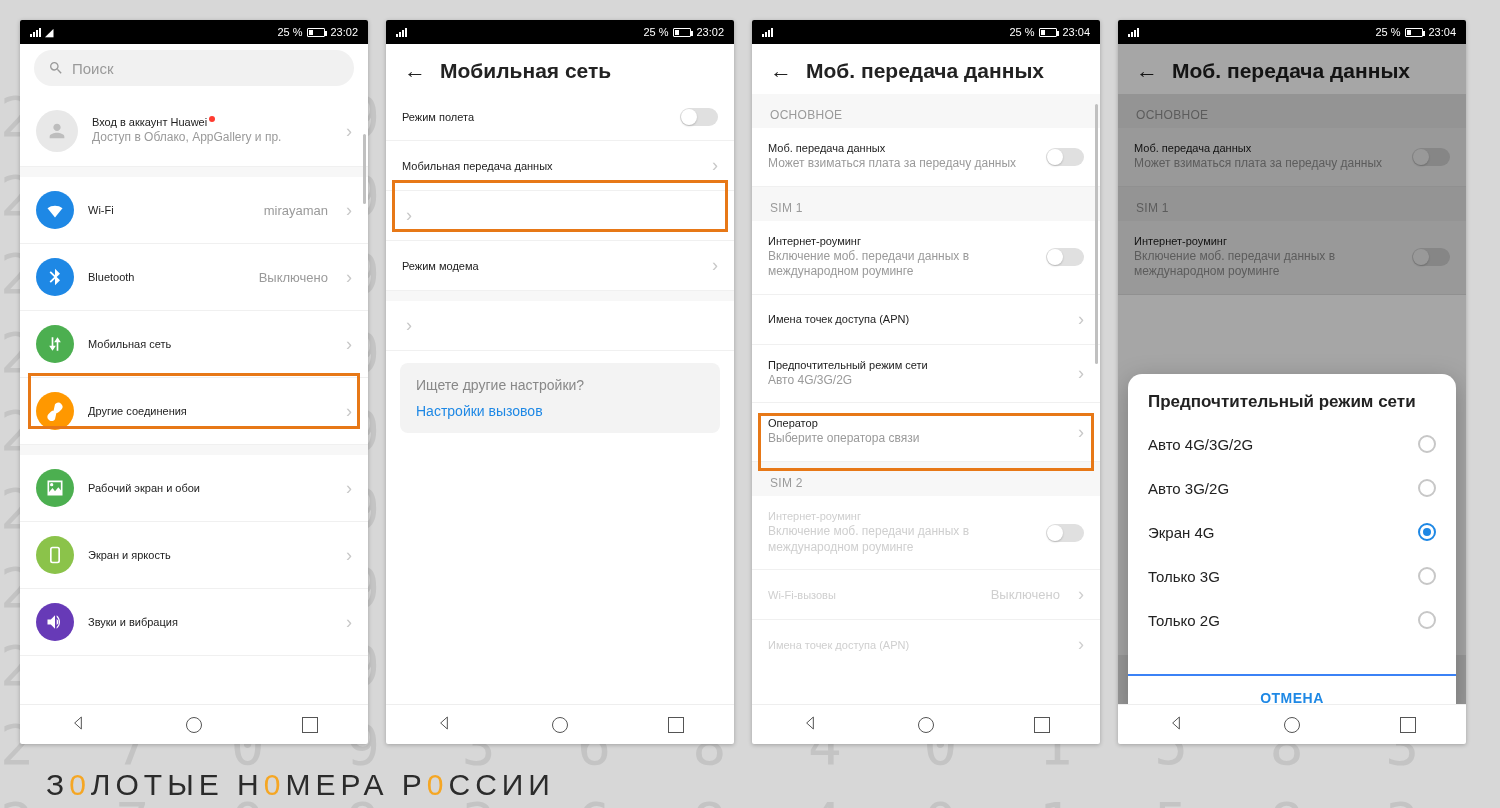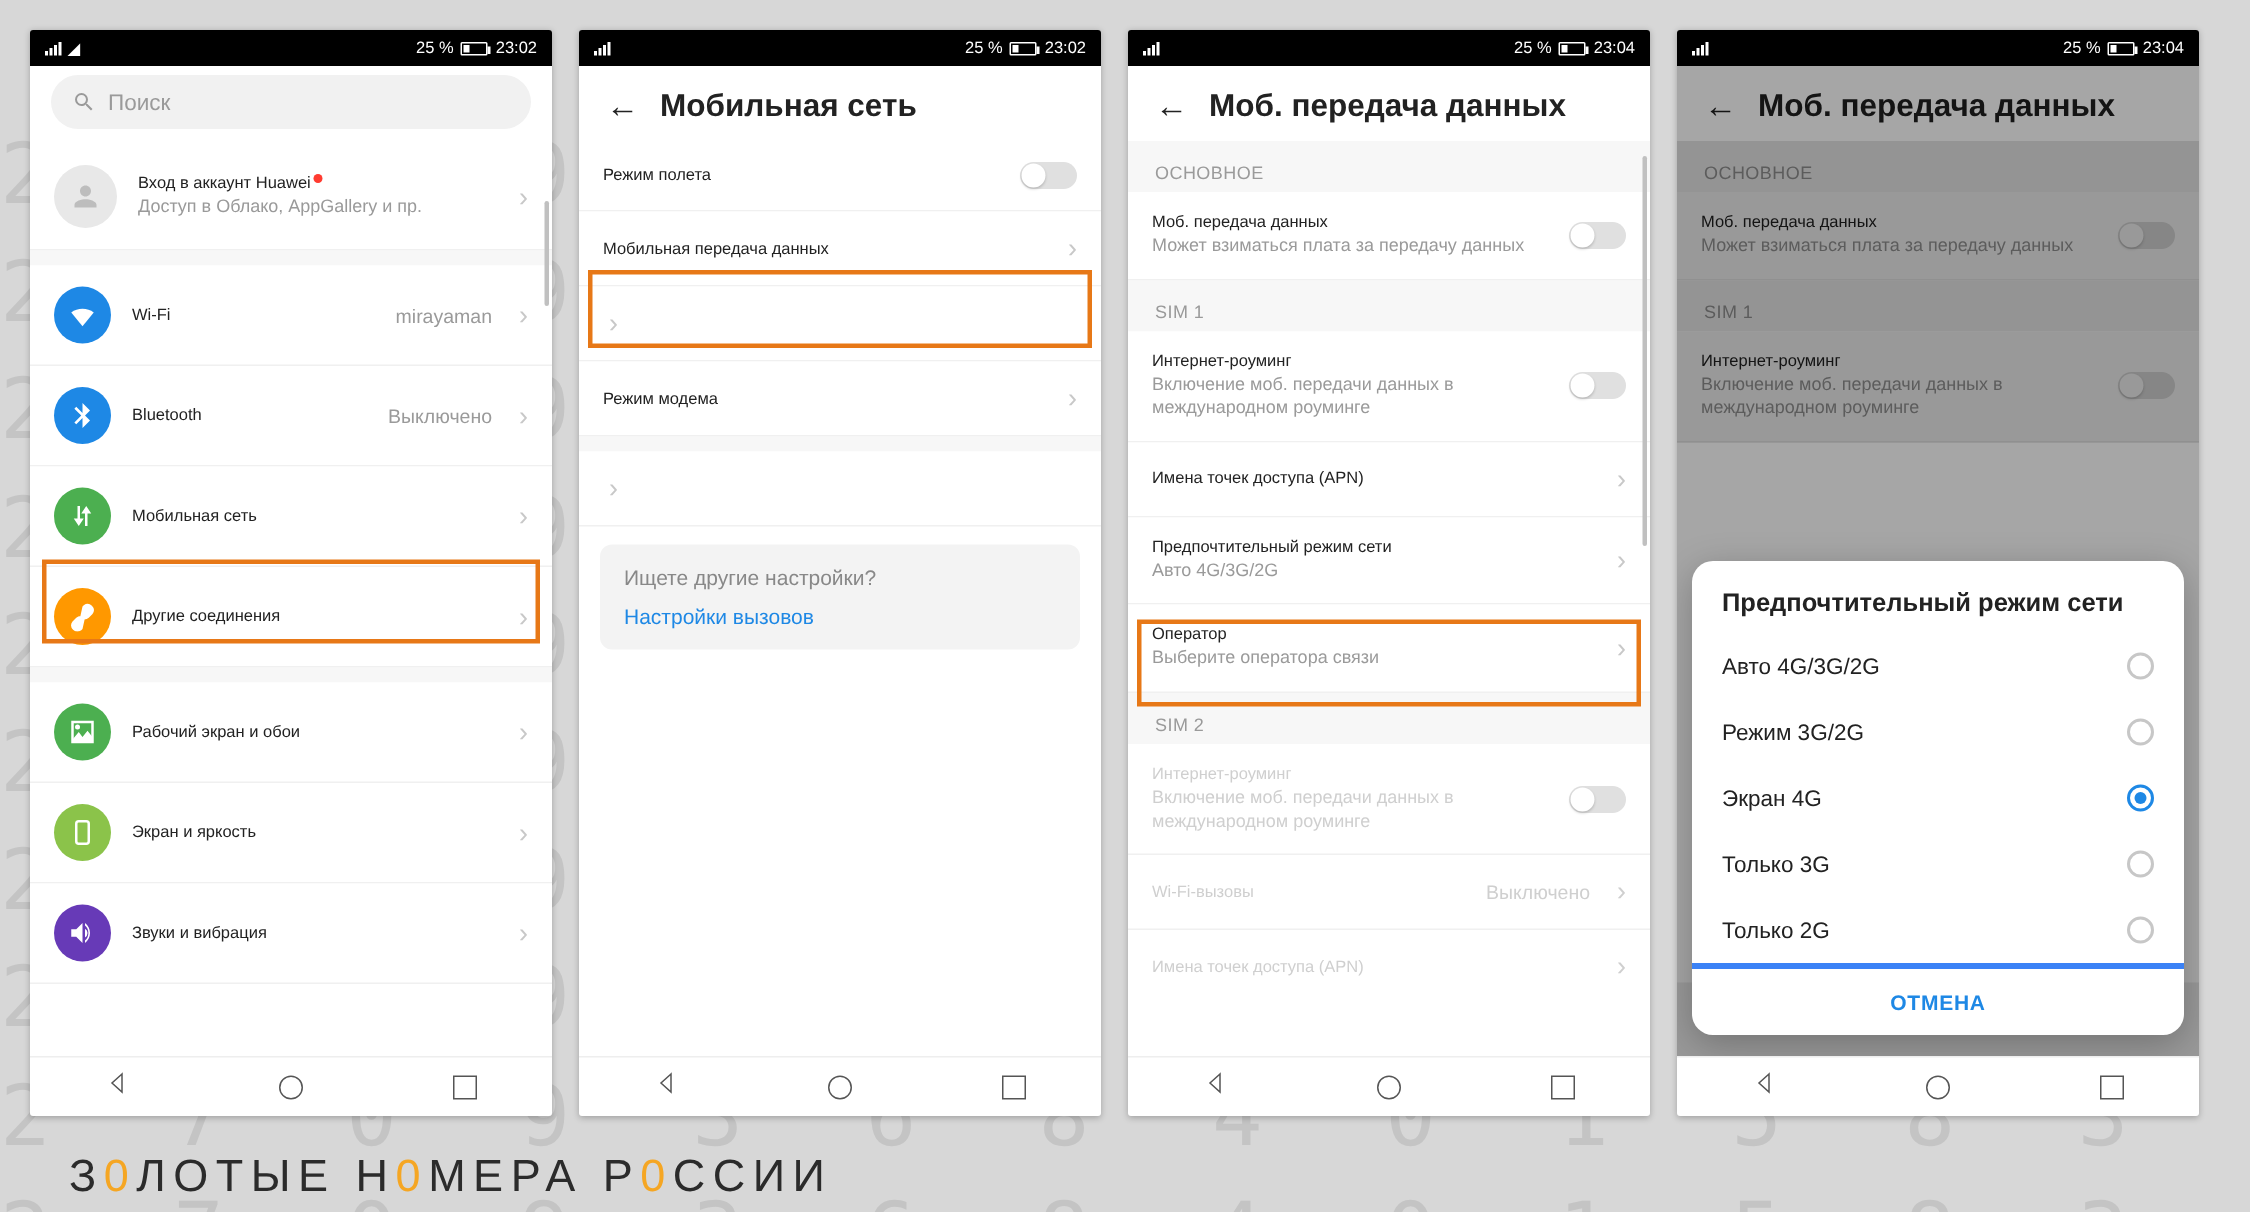--- a/index.html
+++ b/index.html
@@ -38,21 +38,21 @@
   .tip-link { font-size: 14px; color: #1e88e5; margin-top: 10px; font-weight: 500; }
   .disabled .row-title, .disabled .row-sub, .disabled .row-val, .disabled .chev { color: #cfcfcf; }
   .gap { height: 10px; background: #f7f7f7; }
   .scrim { position: absolute; inset: 0; background: rgba(0,0,0,.35); }
   .dialog { position: absolute; left: 10px; right: 10px; top: 330px; background: #fff; border-radius: 14px; box-shadow: 0 6px 24px rgba(0,0,0,.25); overflow: hidden; }
   .dialog-title { font-size: 17px; font-weight: 600; padding: 18px 20px 10px; color: #222; }
   .opt { display: flex; align-items: center; justify-content: space-between; padding: 13px 20px; font-size: 15px; color: #222; }
   .radio { width: 18px; height: 18px; border: 2px solid #c7c7c7; border-radius: 50%; }
   .radio.on { border-color: #1e88e5; position: relative; }
   .radio.on::after { content: ""; position: absolute; inset: 3px; background: #1e88e5; border-radius: 50%; }
-  .dialog-cancel { text-align: center; padding: 14px; font-size: 14px; color: #1e88e5; font-weight: 600; letter-spacing: .5px; border-top: 4px solid #3b82f6; }
+  .dialog-cancel { text-align: center; padding: 14px; font-size: 14px; color: #1e88e5; font-weight: 600; letter-spacing: .5px; border-top: 2px solid #3b82f6; margin-top: 32px; }
   .vscroll { position:absolute; right:2px; width:3px; background:#c0c0c0; border-radius:2px;}
   .logo { position: absolute; left: 46px; bottom: 6px; font-size: 30px; letter-spacing: 5px; color: #2b2b2b; font-weight: 500; }
   .logo .o { color: #f5a623; }
   .phone.dim .content > *:not(.dialog){ filter: brightness(.92);}
   .sig-icon{display:inline-flex;gap:1px;align-items:flex-end;height:10px;}
   .sig-icon span{width:2px;background:#fff;}
   .sig-icon span:nth-child(1){height:3px}.sig-icon span:nth-child(2){height:5px}.sig-icon span:nth-child(3){height:7px}.sig-icon span:nth-child(4){height:9px}
   .batt{width:18px;height:9px;border:1px solid #fff;border-radius:1px;position:relative;}
   .batt::after{content:"";position:absolute;right:-3px;top:2px;width:2px;height:5px;background:#fff;}
   .batt i{position:absolute;left:1px;top:1px;bottom:1px;width:25%;background:#fff;}
@@ -410,21 +410,21 @@
       <span class="chev">›</span>
     </div>
     <div class="scrim"></div>
     <div class="dialog">
       <div class="dialog-title">Предпочтительный режим сети</div>
       <div class="opt">
             <span>Авто 4G/3G/2G</span>
             <span class="radio"></span>
           </div>
       <div class="opt">
-            <span>Режим 3G/2G</span>
+            <span>Авто 3G/2G</span>
             <span class="radio"></span>
           </div>
       <div class="opt">
             <span>Экран 4G</span>
             <span class="radio on"></span>
           </div>
       <div class="opt">
             <span>Только 3G</span>
             <span class="radio"></span>
           </div>

